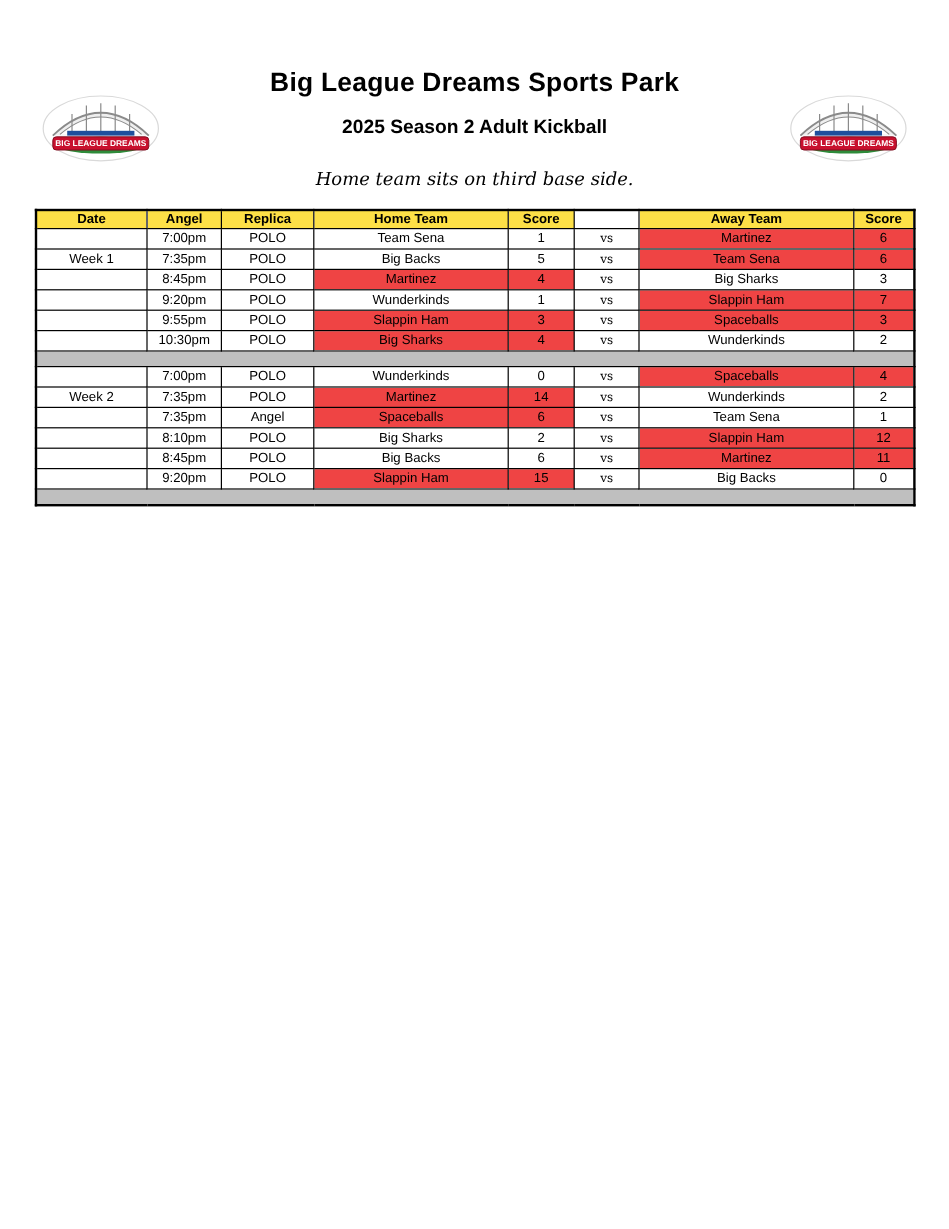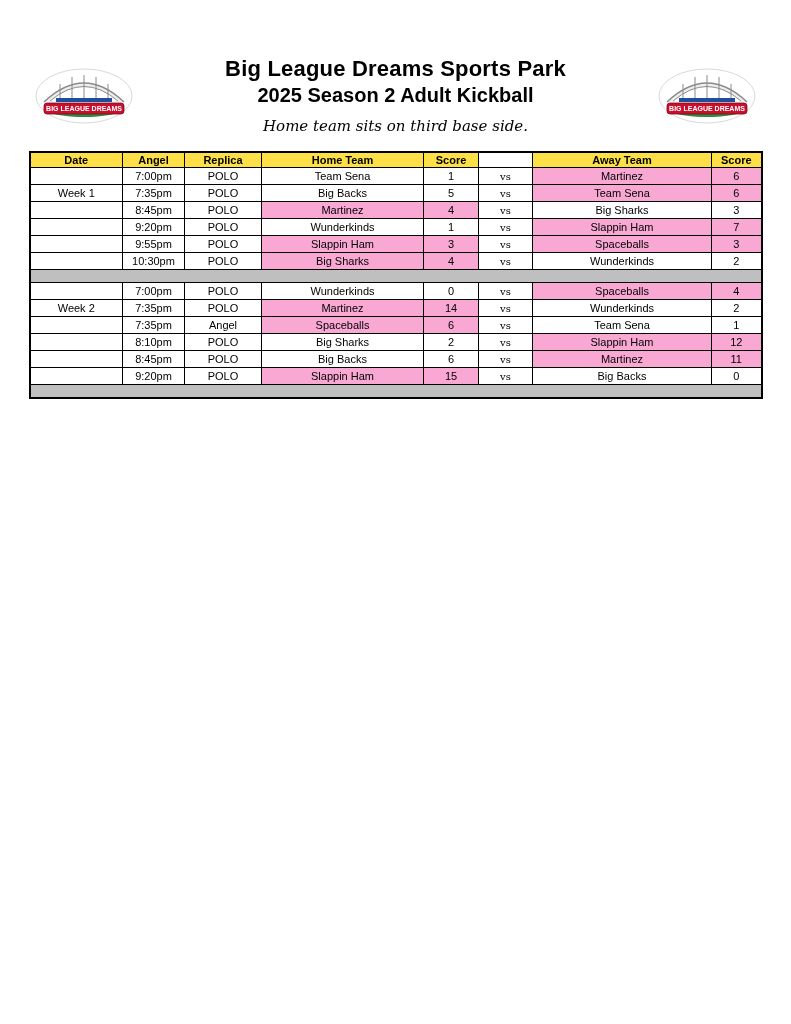--- a/index.html
+++ b/index.html
@@ -11,24 +11,24 @@
     color: #000;
   }
   .page { width: 791px; height: 1024px; background: #fff; padding-top: 56px; }
   .header-area {
     display: flex; align-items: center; justify-content: space-between;
     padding: 0 34px;
   }
   .logo-box { width: 100px; height: 60px; flex: 0 0 auto; }
   .titles { flex: 1; text-align: center; }
   .title { font-size: 22px; font-weight: bold; letter-spacing: 0.2px; }
-  .subtitle { font-size: 20px; font-weight: bold; margin-top: 2px; }
+  .subtitle { font-size: 16px; font-weight: bold; margin-top: 16px; }
   .note {
     font-family: "DejaVu Serif", serif;
-    font-style: italic; font-size: 15px; margin-top: 10px; text-align: center;
+    font-style: italic; font-size: 15px; margin-top: 24px; text-align: center;
   }
   table.schedule {
     border-collapse: collapse;
     table-layout: fixed;
     width: 732px;
     margin: 16px auto 0 auto;
     border: 2px solid #000;
   }
   .schedule th, .schedule td {
     border: 1px solid #000;
@@ -39,21 +39,21 @@
     height: 17px;
     overflow: hidden;
     white-space: nowrap;
   }
   .schedule th {
     background: #fde047;
     font-weight: bold;
     height: 14px;
   }
   .schedule th.vs-col { background: #ffffff; }
-  .schedule td.hl { background: #f9a8d4; }
+  .schedule td.hl { background: #ef4444; }
   .schedule td.vs {
     font-family: "DejaVu Serif", serif;
     font-size: 10px;
   }
   .schedule tr.sep td {
     background: #bfbfbf;
     height: 13px;
     padding: 0;
   }
 </style>

